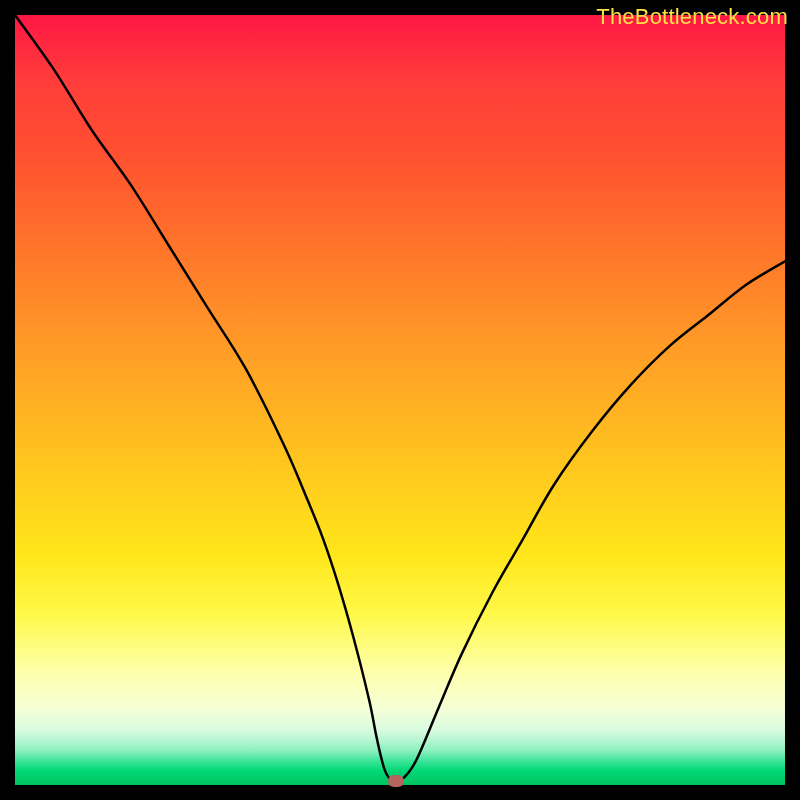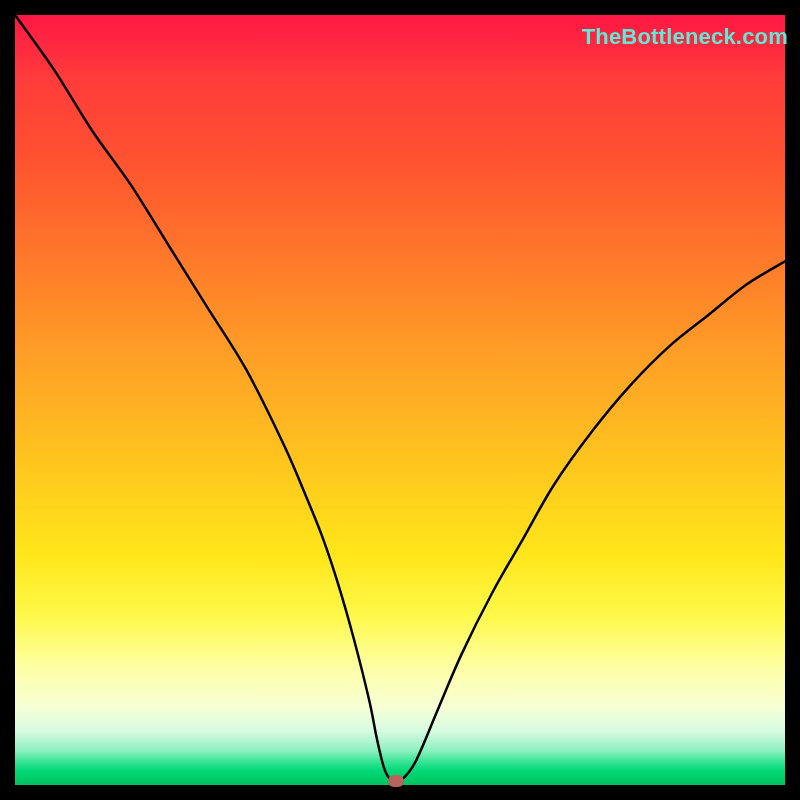--- a/index.html
+++ b/index.html
@@ -39,25 +39,24 @@
       #8ef0c0 95.5%,
       #35e394 97%,
       #00d876 98.2%,
       #00c25e 100%
     );
   }
   .attribution {
     position: absolute;
     top: 4px;
     right: 12px;
-    color: #5eead4;
+    color: #fde047;
     font-size: 22px;
-    font-weight: 700;
+    font-weight: 400;
     letter-spacing: 0.2px;
-    margin-top: 20px;
   }
   svg.curve {
     position: absolute;
     left: 0;
     top: 0;
     width: 770px;
     height: 770px;
   }
   .marker {
     position: absolute;

